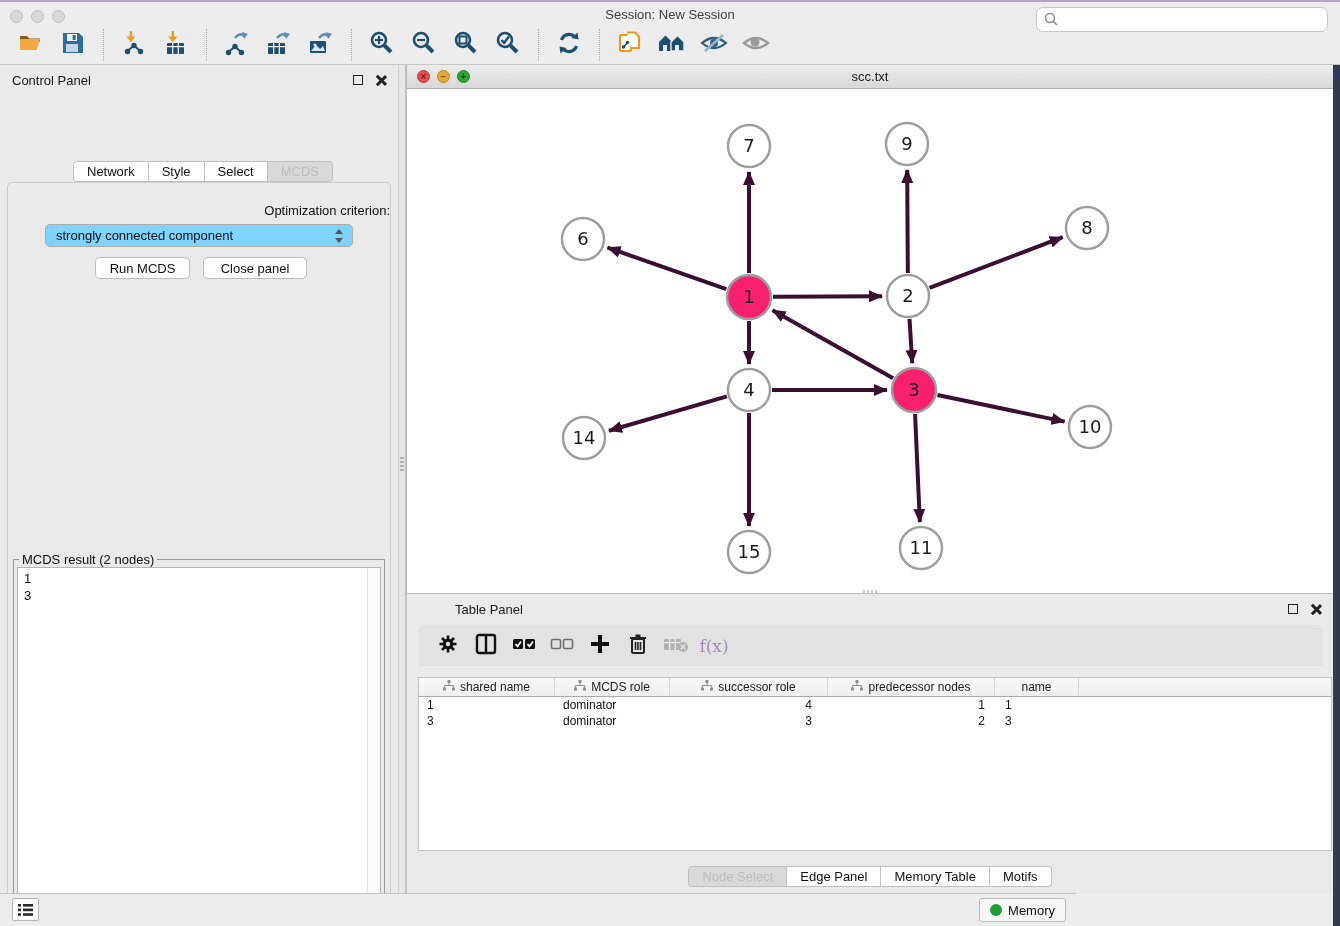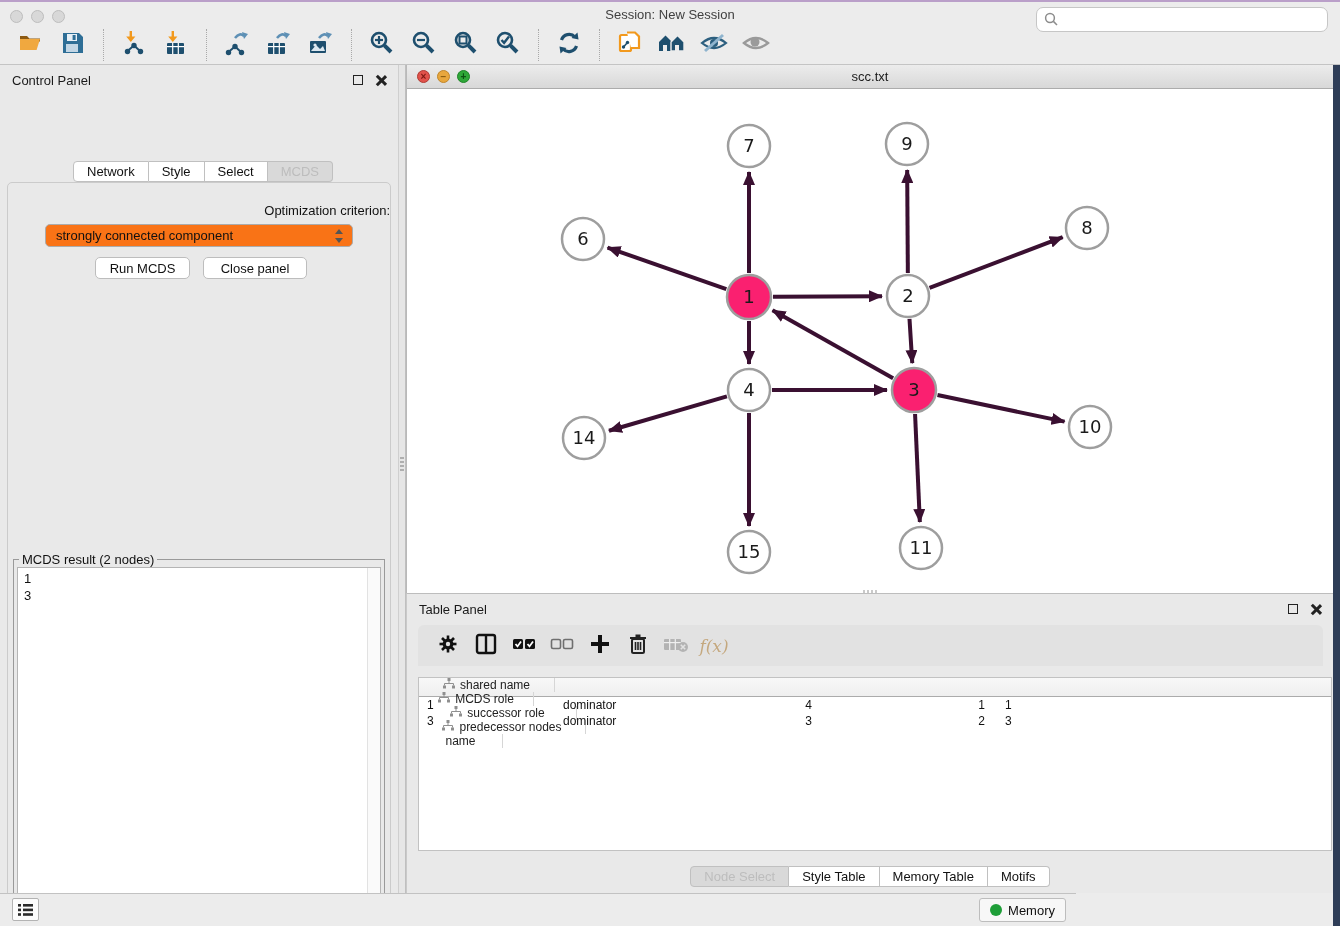--- a/index.html
+++ b/index.html
@@ -40,21 +40,21 @@
          border:1px solid #C0C0C0; border-left:none; color:#111; cursor:default; }
   .tab:first-child { border-left:1px solid #C0C0C0; border-radius:4px 0 0 4px; }
   .tab:last-child { border-radius:0 4px 4px 0; }
   .tab.selected { background:#D9D9D9; color:#BDBDBD; }
 
   #control-tabs { left:73px; top:96px; }
 
   .cp-content { position:absolute; left:7px; top:117px; width:384px; height:763px;
                 border:1px solid #CBCBCB; border-radius:5px; background:#E9E9E9; }
   .opt-label { position:absolute; left:0; width:100%; top:20px; text-align:right; font-size:13px; color:#111; }
-  .combo { position:absolute; left:37px; top:41px; width:308px; height:23px; background:#f97316;
+  .combo { position:absolute; left:37px; top:41px; width:308px; height:23px; background:#7dd3fc;
            border:1px solid #ABABAB; border-radius:5px; font-size:13px; color:#111;
            display:flex; align-items:center; padding:0 44px 0 10px; }
   .combo-arrows { position:absolute; right:7px; top:2px; width:12px; height:18px; }
   .combo-arrows .up { position:absolute; left:2px; top:2px; width:0; height:0;
        border-left:4px solid transparent; border-right:4px solid transparent; border-bottom:5px solid #555; }
   .combo-arrows .dn { position:absolute; left:2px; bottom:2px; width:0; height:0;
        border-left:4px solid transparent; border-right:4px solid transparent; border-top:5px solid #555; }
   .btn { position:absolute; height:22px; background:#FFF; border:1px solid #BDBDBD; border-radius:5px;
          font-size:13px; color:#111; display:flex; align-items:center; justify-content:center; cursor:default; }
   #run-btn { left:87px; top:74px; width:95px; }
@@ -88,30 +88,30 @@
   .tl.green { background:#2FA738; border:1px solid #1F8428; color:#0C5212; }
   .net-canvas { position:absolute; left:0; top:24px; width:100%; height:504px; background:#fff; }
   .net-grip { position:absolute; left:456px; bottom:-2px; width:14px; height:5px;
               background:repeating-linear-gradient(90deg,#C9C9C9 0 2px,#fff 2px 4px); }
 
   
   .navy-strip { position:absolute; left:1333px; top:65px; width:7px; height:861px; background:#2E3D57; }
 
   
   .table-panel { position:absolute; left:406px; top:593px; width:927px; height:300px; background:#E9E9E9;
-                 border-left:1px solid #C9C9C9; border-top:1px solid #BDBDBD; }
+                 border-left:1px solid #C9C9C9; border-top:1px solid #BDBDBD;padding-left:36px; }
   .tp-toolbar { position:absolute; left:11px; top:31px; width:905px; height:41px; background:#E2E2E2;
                 border-radius:6px 6px 0 0; display:flex; align-items:center; padding-left:17px; }
   .tp-btn { width:26px; height:26px; margin-right:12px; display:flex; align-items:center; justify-content:center; cursor:default; }
   .tp-btn.disabled { opacity:.45; }
-  .fx-label { font-size:17px; font-style:italic; font-family:"DejaVu Serif", serif; color:#a16207; margin-left:0; }
+  .fx-label { font-size:17px; font-family:"DejaVu Serif", serif; color:#4c1d95; margin-left:0; }
 
   .table-block { position:absolute; left:11px; top:83px; width:914px; height:174px; background:#fff;
                  border:1px solid #C2C2C2; overflow:hidden; }
-  .thead { display:flex; height:19px; background:linear-gradient(#F8F8F8,#EFEFEF); border-bottom:1px solid #ABABAB;flex-direction:column; }
+  .thead { display:flex; height:19px; background:linear-gradient(#F8F8F8,#EFEFEF); border-bottom:1px solid #ABABAB; }
   .th { display:flex; align-items:center; justify-content:center; gap:5px; font-size:12px; color:#222;
         border-right:1px solid #D6D6D6; height:100%; cursor:default; }
   .trow { display:flex; height:16px; align-items:center; }
   .td { font-size:12px; color:#111; height:100%; line-height:16px; }
 
   .bottom-tabs { position:absolute; left:0; top:272px; width:100%; display:flex; justify-content:center; }
 
   
   .status-bar { position:absolute; left:0; top:893px; width:1076px; height:33px; background:#ECECEC;
                 border-top:1px solid #C2C2C2; }
@@ -523,21 +523,21 @@
             <div class="td" style="width: 136px; text-align: left; padding-left: 8px;">3</div>
             <div class="td" style="width: 115px; text-align: left; padding-left: 8px;">dominator</div>
             <div class="td" style="width: 158px; text-align: right; padding-right: 16px;">3</div>
             <div class="td" style="width: 167px; text-align: right; padding-right: 10px;">2</div>
             <div class="td" style="width: 84px; text-align: left; padding-left: 10px;">3</div>
           </div>
         </div>
     </div>
     <div class="bottom-tabs" id="bottom-tabs">
         <div class="tab selected">Node Select</div>
-        <div class="tab">Style Table</div>
+        <div class="tab">Edge Panel</div>
         <div class="tab">Memory Table</div>
         <div class="tab">Motifs</div>
       </div>
   </div>
 
   <div class="status-bar">
     <div class="list-btn">
       <svg width="17" height="14">
         <g fill="#2A2A2A">
             <rect x="1" y="1" width="3" height="2.6"></rect>

